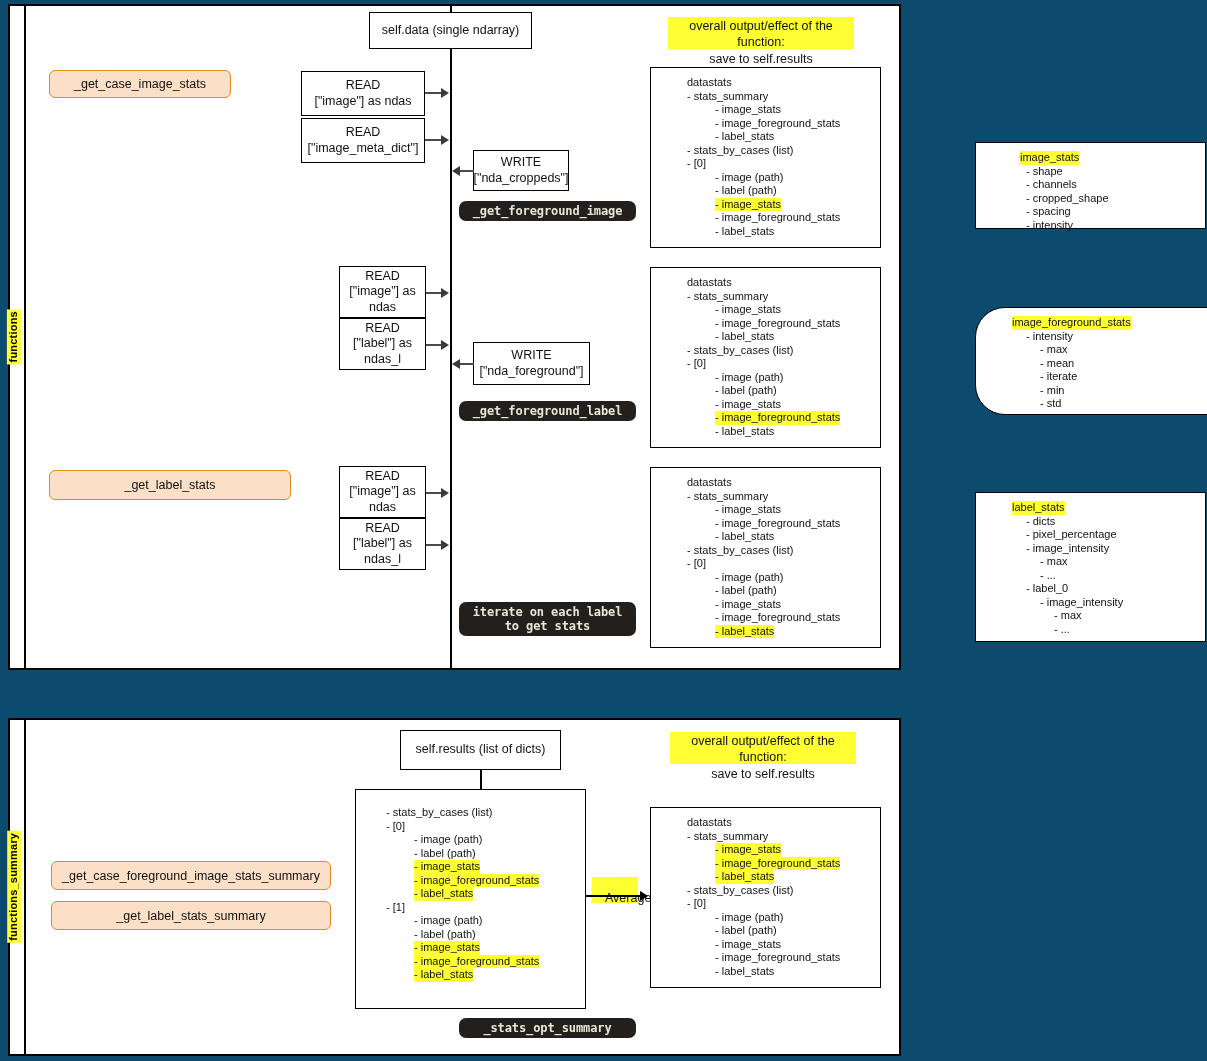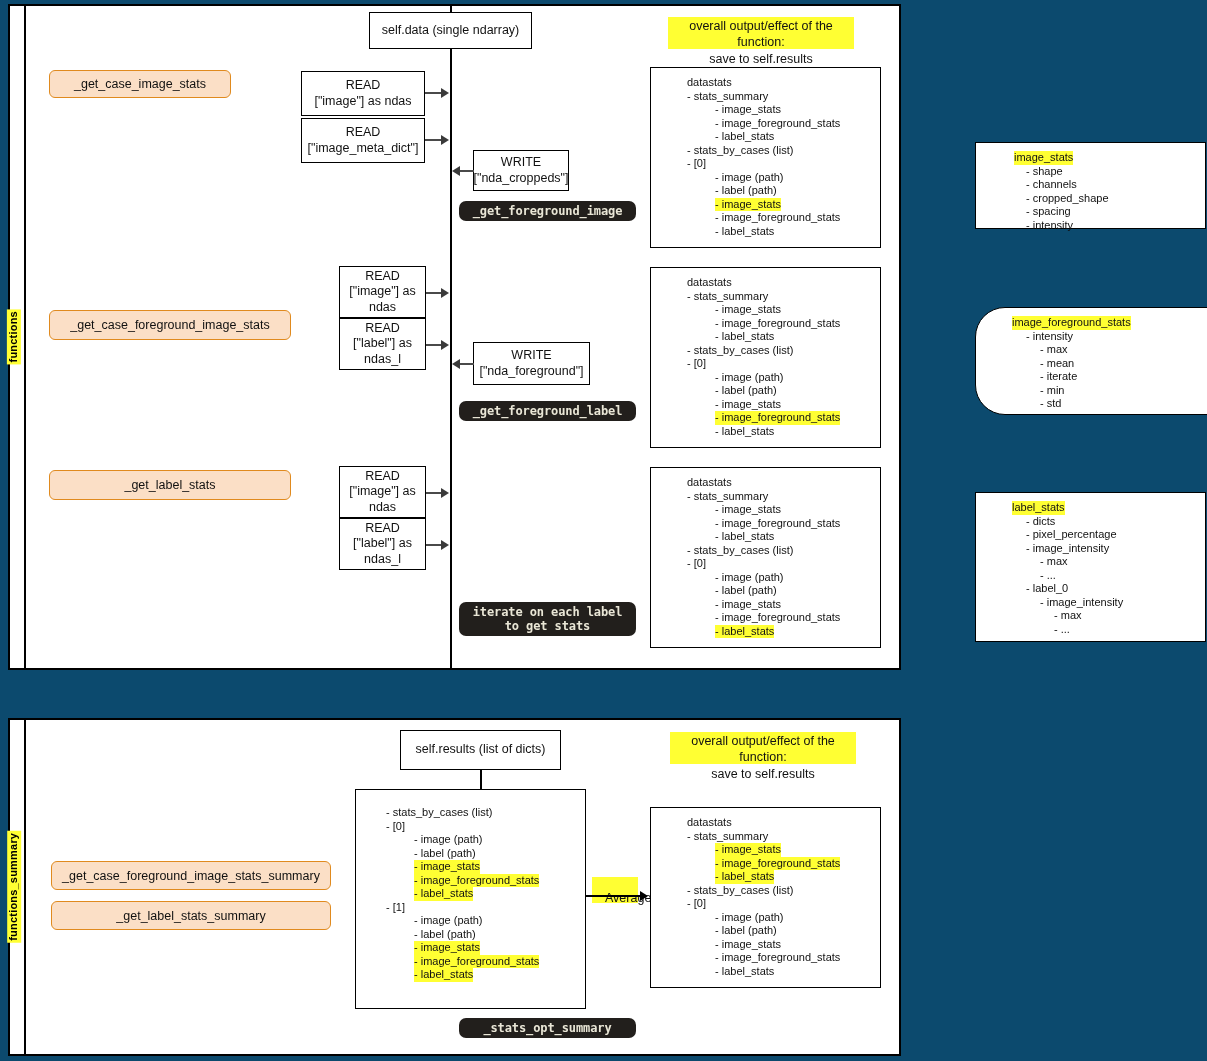--- a/index.html
+++ b/index.html
@@ -206,23 +206,20 @@
         <span class="row" style="margin-left: 0px;">- stats_by_cases (list)</span>
         <span class="row" style="margin-left: 0px;">- [0]</span>
         <span class="row" style="margin-left: 28px;">- image (path)</span>
         <span class="row" style="margin-left: 28px;">- label (path)</span>
         <span class="row hl" style="margin-left: 28px;">- image_stats</span>
         <span class="row" style="margin-left: 28px;">- image_foreground_stats</span>
         <span class="row" style="margin-left: 28px;">- label_stats</span>
       </div>
     </div>
 
-  <div class="abs pill" style="left:49px; top:310px; width:242px; height:30px;">
-    <span>_get_case_foreground_image_stats</span>
-  </div>
 
   <div class="abs box" style="left:339px; top:266px; width:87px; height:52px;">
     <span class="inner">
       <span>READ</span><br>
       <span>["image"] as</span><br>
       <span>ndas</span>
     </span>
   </div>
   <div class="abs hline" style="left:426px; top:292px; width:17px;"></div>
   <div class="abs arrowhead-r" style="left:441px; top:288px;"></div>
@@ -308,21 +305,21 @@
         <span class="row" style="margin-left: 28px;">- image (path)</span>
         <span class="row" style="margin-left: 28px;">- label (path)</span>
         <span class="row" style="margin-left: 28px;">- image_stats</span>
         <span class="row" style="margin-left: 28px;">- image_foreground_stats</span>
         <span class="row hl" style="margin-left: 28px;">- label_stats</span>
       </div>
     </div>
 
   <div class="abs legendbox" style="left:975px; top:142px; width:231px; height:87px;">
       <div style="padding-left: 36px;">
-        <span class="row hl" style="margin-left: 2px;">image_stats</span>
+        <span class="row hl" style="margin-left: 8px;">image_stats</span>
         <span class="row" style="margin-left: 14px;">- shape</span>
         <span class="row" style="margin-left: 14px;">- channels</span>
         <span class="row" style="margin-left: 14px;">- cropped_shape</span>
         <span class="row" style="margin-left: 14px;">- spacing</span>
         <span class="row" style="margin-left: 14px;">- intensity</span>
       </div>
     </div>
 
   <div class="abs legendbox" style="left:975px; top:307px; width:266px; height:108px;border-radius:30px;">
       <div style="padding-left: 36px;">

